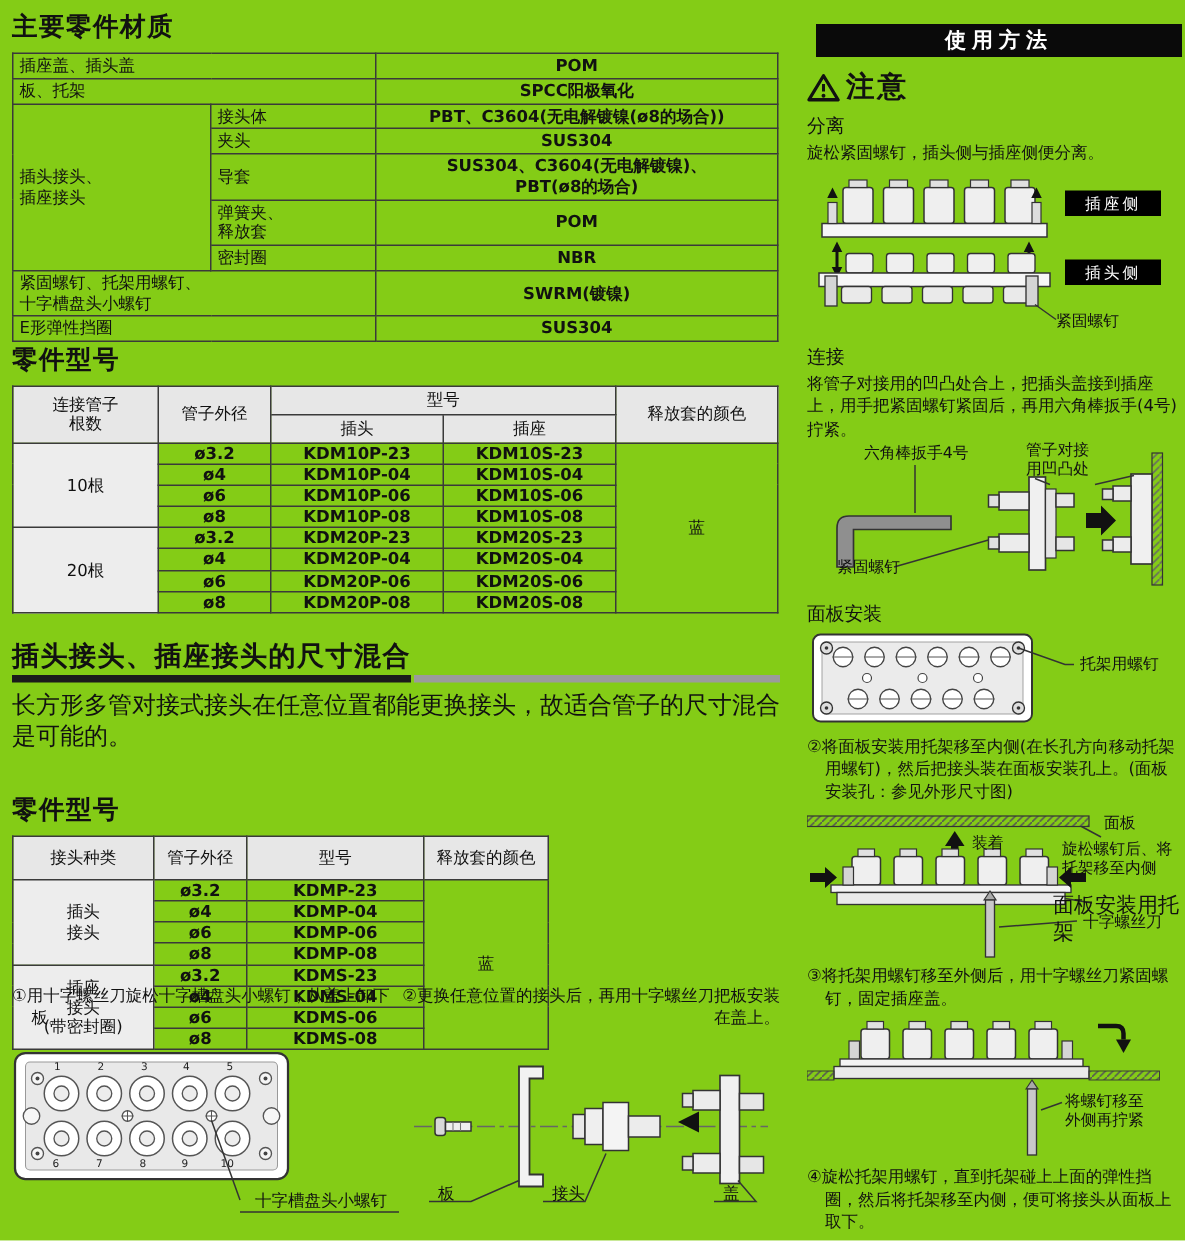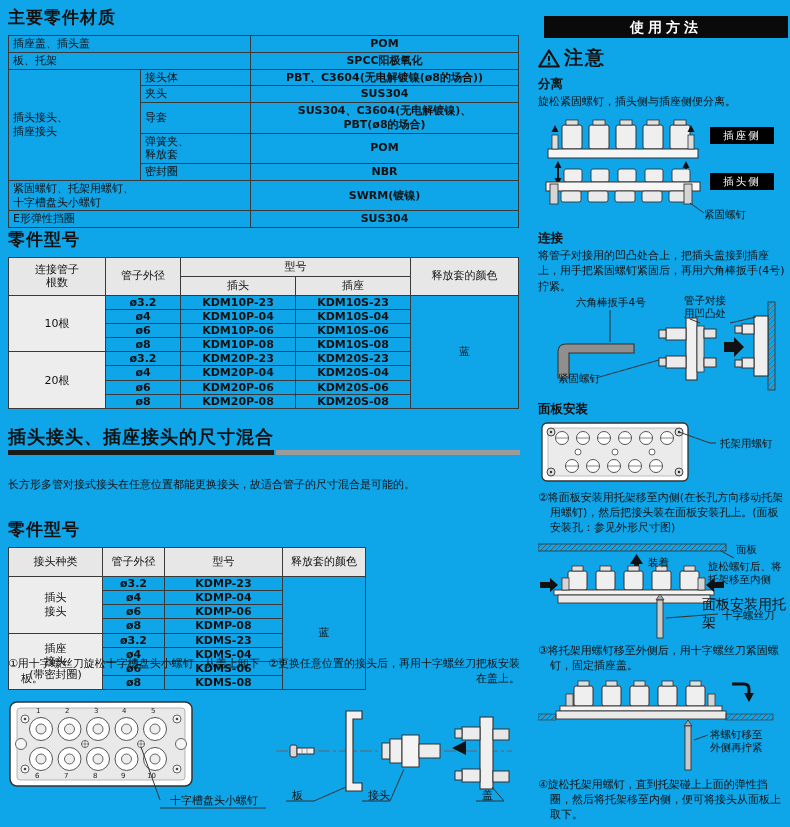--- a/index.html
+++ b/index.html
@@ -1,52 +1,52 @@
 <!DOCTYPE html>
 <html><head>
 <meta charset="utf-8">
 <style>
   * { box-sizing: border-box; margin: 0; padding: 0; }
   html,body { background:#fff; }
-  .page { position:relative; width:790px; height:827px; background:#0ea5e9; overflow:hidden;
+  .page { position:relative; width:790px; height:827px; background:#84cc16; overflow:hidden;
           font-family:"DejaVu Sans", sans-serif; color:#111; }
   .lcol { position:absolute; left:8px; top:6px; width:512px; }
   .rcol { position:absolute; left:538px; top:6px; width:250px; }
 
   h1.sec { font-size:17px; font-weight:bold; letter-spacing:1px; margin:0 0 6px 0; }
   .sec2 { margin-top:14px; }
 
   table.t { border-collapse:collapse; font-size:11px; table-layout:fixed;padding-left:12px; }
   .t td, .t th { border:1px solid #3a3a3a; vertical-align:middle; white-space:pre-line; line-height:1.25; }
   .t th { background:#e7e7e7; font-weight:normal; text-align:center; padding:2px 2px; }
   .t td { padding:1px 4px; }
   .lab { text-align:left; padding-left:7px; }
   .ctr { text-align:center; }
   .b   { font-weight:bold; }
   .gry { background:#ededed; }
   .t2 td { padding:0 2px; line-height:1.2; text-align:center; }
 
   .mix-head { display:flex; align-items:flex-end; margin-top:16px;text-align:right; }
   .mix-title { font-size:18px; font-weight:bold; letter-spacing:1px; border-bottom:5px solid #1b1b1b; padding-bottom:1px; }
   .mix-bar { flex:1; height:5px; background:#9b9b9b; margin-left:2px; }
-  .desc { font-size:11px; margin-top:22px; }
+  .desc { font-size:16px; margin-top:5px; }
 
   .note { position:absolute; width:252px; font-size:11px; line-height:1.4;
           padding-left:13px; text-indent:-13px; }
 
   .fig { position:relative; }
   .figabs { position:absolute; }
   .flabel { position:absolute; font-size:10.5px; line-height:1.25; white-space:pre-line; }
   .fnum { position:absolute; font-size:7px; color:#222; }
 
   .rhead { margin-left:6px; height:22px; background:#0a0a0a; color:#fff; font-size:14px; font-weight:bold;
            text-align:center; line-height:22px; letter-spacing:4px; margin-top:10px; }
   .caution { display:flex; align-items:center; gap:4px; margin-top:7px; }
   .caution span { font-size:19px; font-weight:bold; letter-spacing:2px; }
-  .sub { font-size:12.5px; font-weight:bold; margin-top:5px; }
+  .sub { font-size:12.5px; font-weight:normal; margin-top:5px; }
   .rtext { font-size:11px; line-height:1.38; margin-top:1px; }
   .step { font-size:11px; line-height:1.38; margin-top:3px; padding-left:12px; text-indent:-12px; }
   .badge { position:absolute; width:64px; background:#000; color:#fff; font-size:10.5px;
            text-align:center; padding:1.5px 0; letter-spacing:2px; }
   svg { display:block; }
 </style>
 </head>
 <body>
 
 <div class="page">

